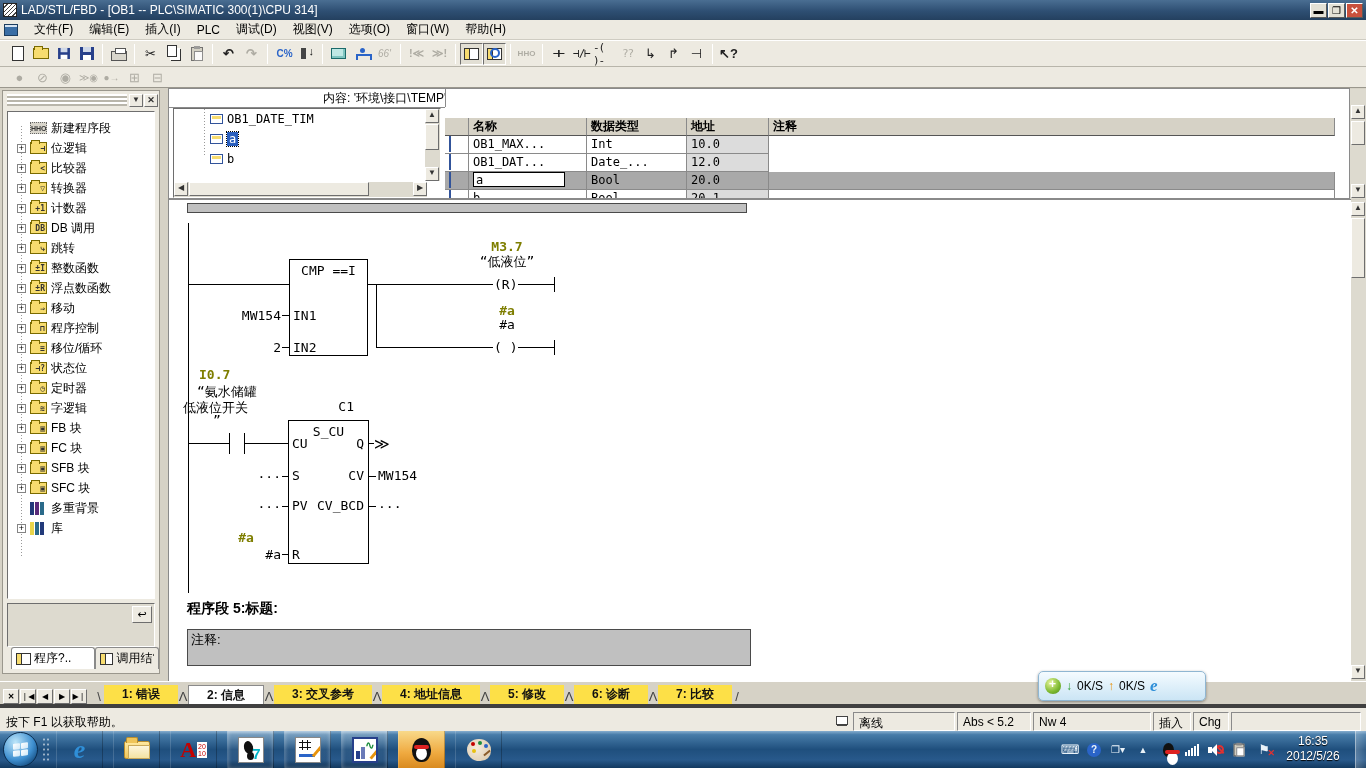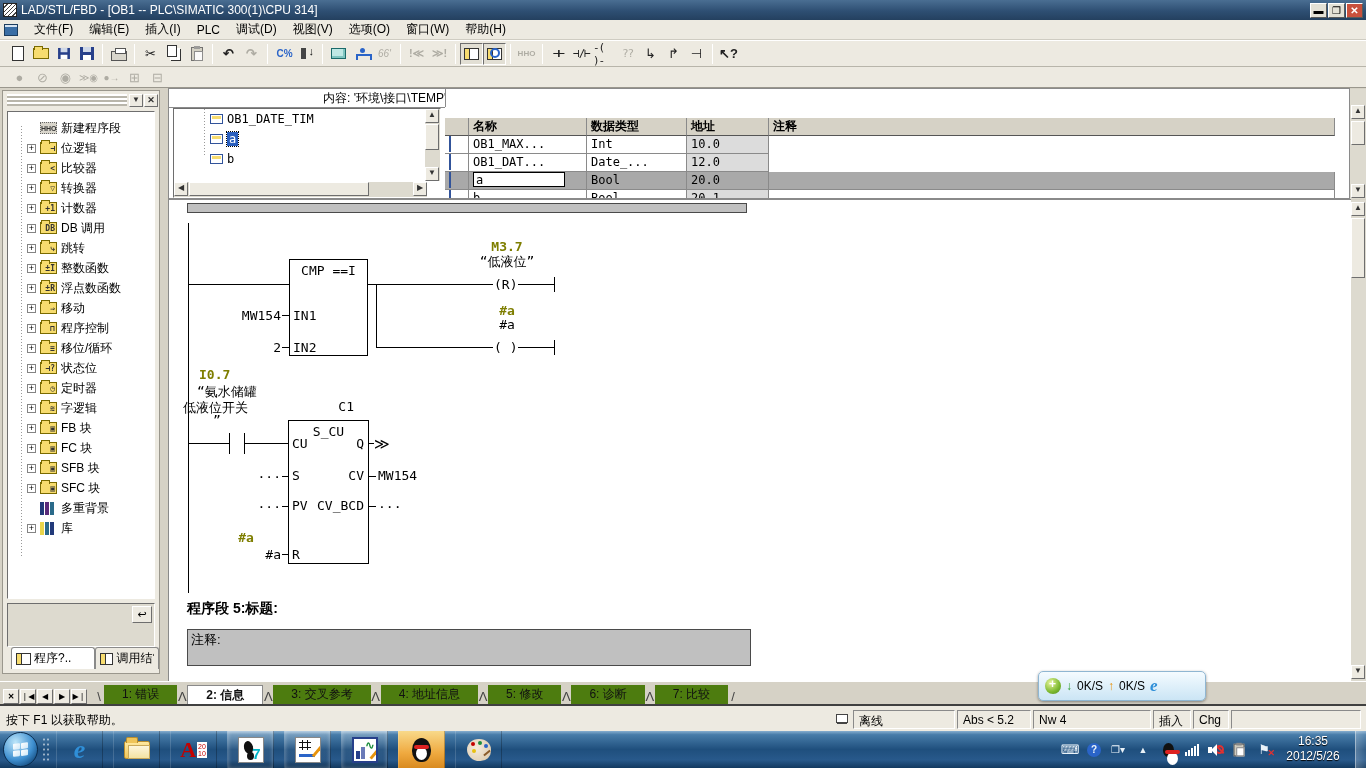--- a/index.html
+++ b/index.html
@@ -66,21 +66,21 @@
   #catalog { position:absolute; left:2px; top:90px; width:158px; height:584px; background:#EDEAE1;
     border:1px solid #9a978d; }
   #cat-grip { position:absolute; left:4px; top:3px; width:120px; height:12px;
     background:repeating-linear-gradient(180deg,#fff 0 2px,#b9b6ab 2px 4px); }
   .cat-tab { position:absolute; height:22px; background:#EDEAE1; border:1px solid #8a8a8a; border-bottom:none;
     border-radius:3px 3px 0 0; display:flex; align-items:center; padding:0 4px; font-size:12px; }
   #cat-tree { position:absolute; left:4px; top:20px; width:148px; height:488px; background:#fff;
     border:1px solid; border-color:#6E6E6E #FFFFFF #FFFFFF #6E6E6E; overflow:hidden; }
   .trunk { position:absolute; left:13px; top:14px; width:1px; height:432px;
     background:repeating-linear-gradient(180deg,#999 0 1px,transparent 1px 3px); }
-  .cat-item { position:absolute; left:12px; width:142px; height:20px; display:flex; align-items:center; }
+  .cat-item { position:absolute; left:2px; width:142px; height:20px; display:flex; align-items:center; }
   .plus { width:9px; height:9px; border:1px solid #848484; background:#fff; font-size:9px; line-height:7px;
     text-align:center; margin-left:7px; flex:none; }
   .noplus { width:9px; margin-left:7px; flex:none; }
   .fold { width:17px; height:12px; background:#F7DC6F; border:1px solid #7a6a00; position:relative; margin:0 4px; flex:none; }
   .fold::before { content:""; position:absolute; top:-3px; left:0; width:7px; height:3px; background:#F7DC6F;
     border:1px solid #7a6a00; border-bottom:none; }
   .fold .mark { position:absolute; right:1px; top:1px; font-size:8px; line-height:9px; color:#333; font-weight:bold; font-family:"DejaVu Sans Mono",monospace; }
   .hho { width:17px; height:12px; background:#d9d6cc; border:1px dotted #666; margin:0 4px; font-size:7px;
     line-height:11px; text-align:center; color:#333; font-weight:bold; flex:none; }
   .books { width:17px; height:13px; display:flex; gap:1px; margin:0 4px; flex:none; }
@@ -120,27 +120,27 @@
   .ltxt { position:absolute; white-space:nowrap; }
   .lbox { position:absolute; border:1px solid #000; background:#fff; }
   .coilbody { position:absolute; background:#fff; padding:0 1px; }
   .graybar { position:absolute; background:#C0C0C0; border:1px solid #4a4a4a; }
 
   
   #btabs { position:absolute; left:0; top:681px; width:1366px; height:23px; background:#D6D2C6;
     border-top:1px solid #fff; display:flex; align-items:flex-end; }
   .bt-nav { width:16px; height:15px; background:#EDEAE1; border:1px solid; border-color:#fff #6e6e6e #6e6e6e #fff;
     font-size:8px; line-height:13px; text-align:center; margin-right:1px; flex:none; }
-  .btab { height:19px; line-height:18px; padding:0 18px; background:#4d7c0f; color:#111; flex:none; }
+  .btab { height:19px; line-height:18px; padding:0 18px; background:#fde047; color:#111; flex:none;font-weight:bold; }
   .btab.active { background:#FFFFFF; border:1px solid #8a8a8a; border-bottom:none; font-weight:bold; }
   .lam { width:10px; text-align:center; color:#444; font-size:13px; flex:none; }
 
   
   #statusbar { position:absolute; left:0; top:704px; width:1366px; height:27px; background:#EDEAE1;
-    border-top:2px solid #404040; }
+    border-top:4px solid #404040; }
   .seg { position:absolute; top:4px; height:19px; border:1px solid; border-color:#8a8a8a #fff #fff #8a8a8a;
     padding:2px 5px; font-size:12px; white-space:nowrap; }
 
   
   #speedw { position:absolute; left:1038px; top:671px; width:168px; height:30px; border-radius:5px;
     background:linear-gradient(180deg,#F4FBFF 0%,#CBE5F5 100%); border:1px solid #8FB6D2;
     box-shadow:0 1px 3px rgba(0,0,0,.4); display:flex; align-items:center; gap:5px; padding:0 6px; font-size:12px; }
   .orb { width:16px; height:16px; border-radius:50%; background:radial-gradient(circle at 35% 30%,#E8F59B,#7CB82F 60%,#4C8A1F); position:relative; }
   .orb::after { content:"+"; position:absolute; left:4px; top:-1px; color:#fff; font-weight:bold; font-size:12px; }
   .iee { color:#2F8FD8; font:italic bold 17px "Liberation Serif",serif; }

